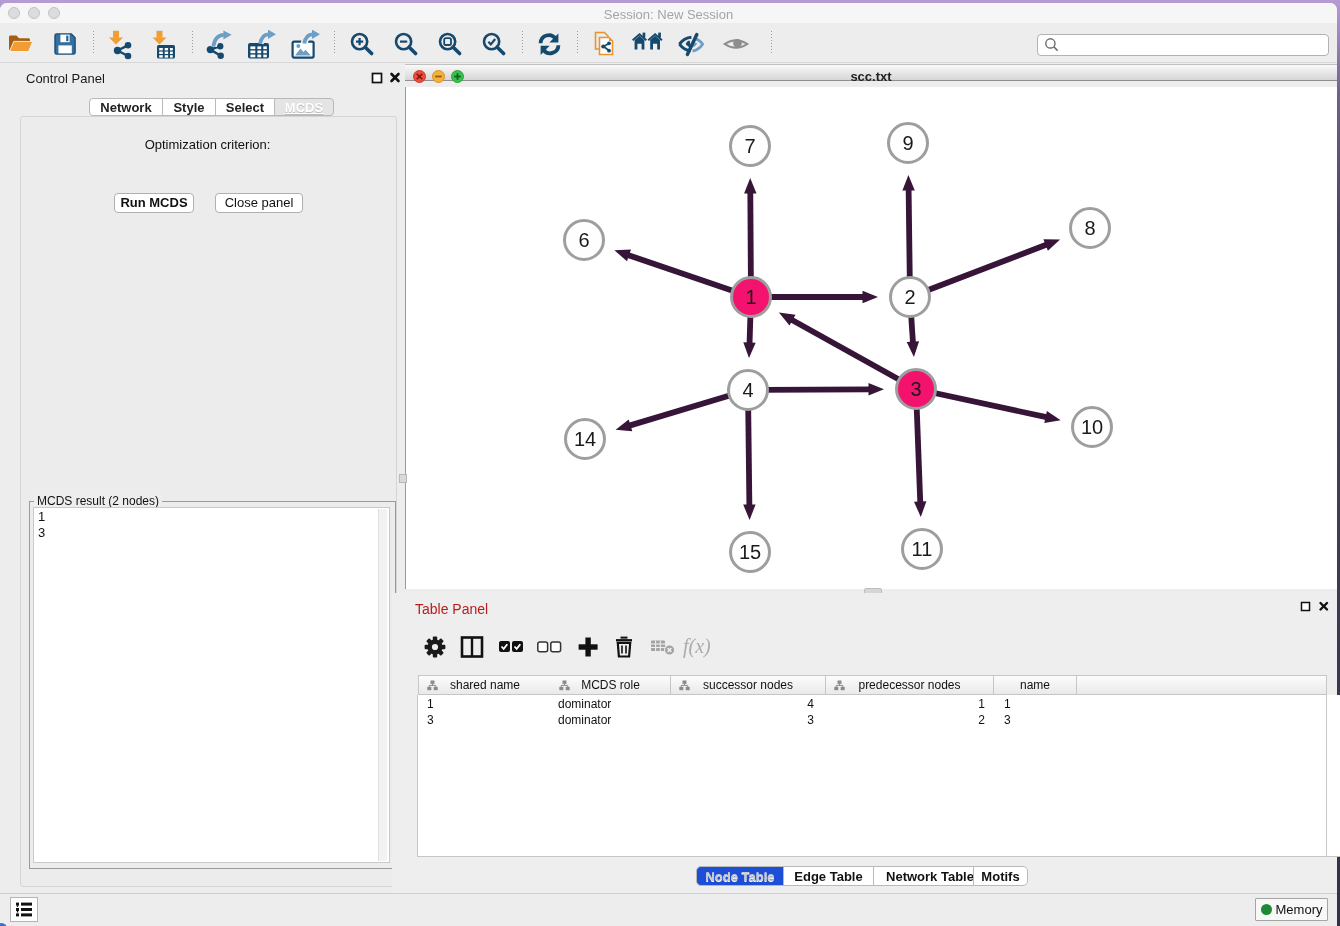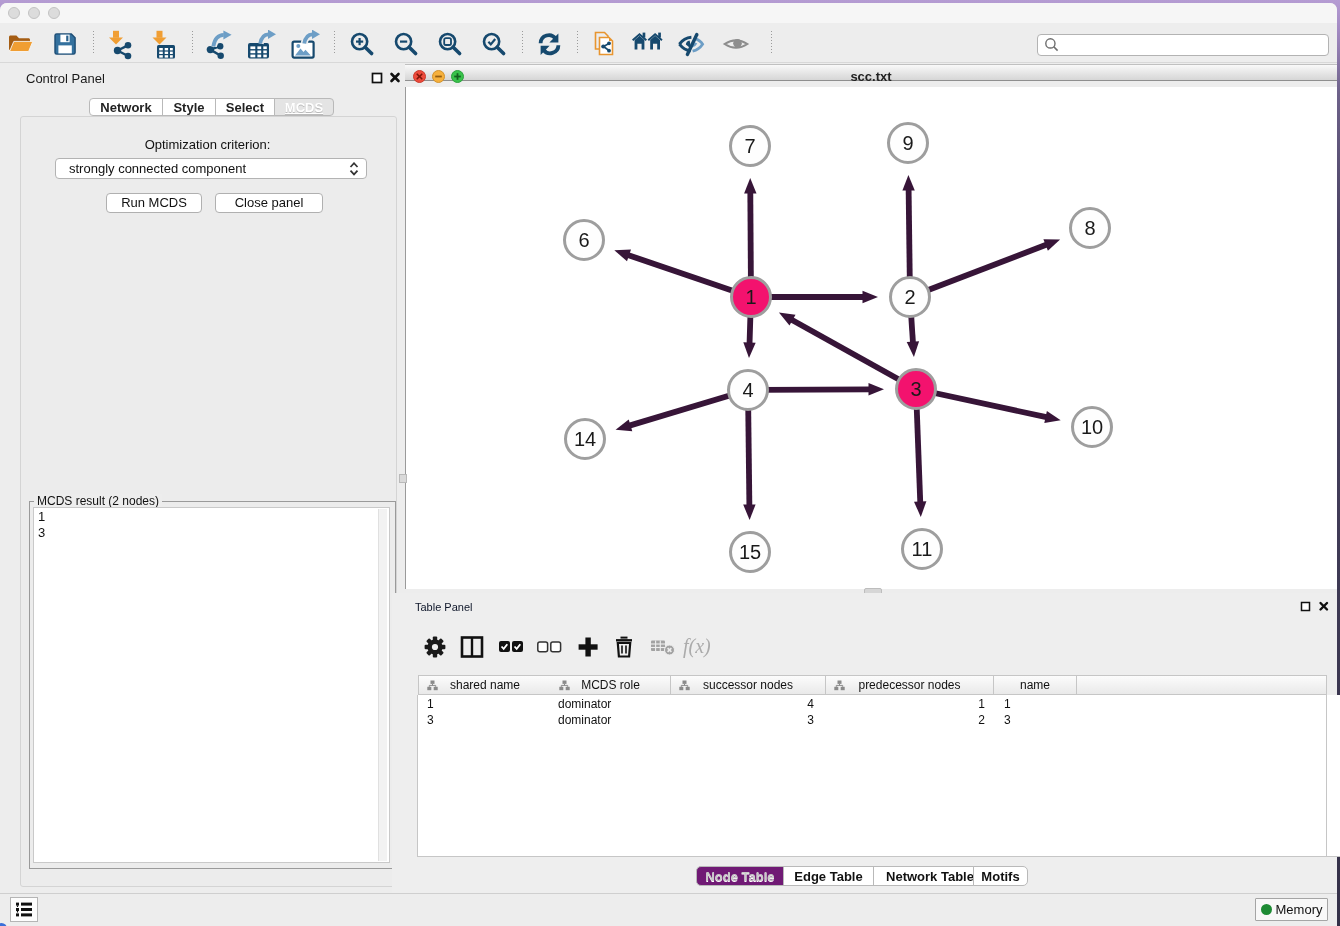--- a/index.html
+++ b/index.html
@@ -24,35 +24,36 @@
 .btn{position:absolute;background:#fff;border:1px solid #b0b0b0;border-radius:4px;box-sizing:border-box;font-size:13px;text-align:center;color:#111;}
 #fieldset{left:17px;top:438px;width:365px;height:366px;border:1px solid #9a9a9a;background:#ececec;}
 #resultta{left:3px;top:5px;width:357px;height:356px;background:#fff;border:1px solid #c9c9c9;box-sizing:border-box;font-size:13px;color:#111;}
 
 #netwin{left:405px;top:61px;width:932px;height:529px;}
 #nettitle{left:0;top:0;width:932px;height:17px;background:linear-gradient(#f9f9f9,#e9e9e9 45%,#d6d6d6);border-top:1px solid #c0c0c0;border-bottom:1px solid #8f8f8f;box-sizing:border-box;}
 #netcanvas{left:0;top:23px;width:932px;height:502px;background:#fff;border-left:1px solid #9a9a9a;box-sizing:border-box;}
 .tlight{width:13px;height:13px;border-radius:50%;top:5px;box-sizing:border-box;}
 
 #tpanel{left:392px;top:590px;width:945px;height:300px;background:#eeeeee;}
-#tpanel .hdr{left:23px;top:8px;font-size:11px;color:#0f172a;}
+#tpanel .hdr{left:23px;top:8px;font-size:14px;color:#b91c1c;}
 #ttable{left:25px;top:82px;width:1302px;height:182px;}
 .th{position:absolute;top:0;height:20px;background:linear-gradient(#fcfcfc,#e9e9e9);border:1px solid #c6c6c6;border-left:none;box-sizing:border-box;font-size:12px;color:#111;text-align:center;line-height:19px;}
 .trow{position:absolute;font-size:12px;color:#111;height:16px;line-height:16px;}
 
 .btab{position:absolute;top:0;height:20px;background:#fff;border:1px solid #b9b9b9;box-sizing:border-box;font-size:13px;font-weight:bold;color:#111;text-align:center;line-height:19px;}
 #statusbar{left:0;top:890px;width:1337px;height:33px;background:#ededed;border-top:1px solid #cfcfcf;box-sizing:border-box;padding-left:36px;}
 </style>
 </head>
 <body>
 <div id="appwin" class="abs">
   <div id="titlebar" class="abs">
     <div class="tl abs" style="left:8px"></div>
     <div class="tl abs" style="left:28px"></div>
     <div class="tl abs" style="left:48px"></div>
+    <div id="apptitle" class="abs">Session: New Session</div>
   </div>
   <div id="toolbar" class="abs">
     <svg class="abs" style="left:6px;top:7px" width="30" height="30" viewBox="0 0 30 30">
         <path d="M3,20 V7.2 c0,-1 .6,-1.6 1.6,-1.6 h5.8 l2.6,2.6 h9.4 c1,0 1.6,.6 1.6,1.6 v2.2 z" fill="#a55d13"></path>
         <path d="M3.5,21.5 L7.8,11.4 h19 L22.6,21.5 z" fill="#f09e33" stroke="#f6f6f6" stroke-width="0.9"></path>
       </svg>
     <svg class="abs" style="left:50px;top:7px" width="30" height="30" viewBox="0 0 30 30">
         <path d="M5,5.6 c0,-1 .7,-1.7 1.7,-1.7 h14.6 l3.8,3.8 V22.4 c0,1 -.7,1.7 -1.7,1.7 H6.7 c-1,0 -1.7,-.7 -1.7,-1.7 z" fill="#34719e" stroke="#1c4c74" stroke-width="1.4"></path>
         <rect x="10.4" y="4.6" width="9.2" height="7.6" fill="#fff"></rect>
         <rect x="16.2" y="5.6" width="2.2" height="5.6" fill="#2a628d"></rect>
@@ -206,28 +207,22 @@
         </g>
       </svg>
     <div class="tabrow abs" style="left:0;top:35px;width:391px;height:18px;padding-left:44px;">
       <div class="tab" style="left:77px;width:74px;border-radius:4px 0 0 4px;">Network</div>
       <div class="tab" style="left:150px;width:54px;">Style</div>
       <div class="tab" style="left:203px;width:60px;">Select</div>
       <div class="tab tabsel" style="left:262px;width:60px;">MCDS</div>
     </div>
     <div id="mcdsbody" class="abs"></div>
     <div class="abs" style="left:0;top:74px;width:391px;text-align:center;font-size:13px;color:#111;">Optimization criterion:</div>
-    <div class="abs" style="left:43px;top:95px;width:312px;height:21px;background:#fff;border:1px solid #b3b3b3;border-radius:4px;box-sizing:border-box;font-size:13px;color:#111;line-height:19px;">
-      <span style="margin-left:13px;">strongly connected component</span>
-      <svg width="10" height="14" viewBox="0 0 10 14" style="position:absolute;right:7px;top:3px;">
-          <path d="M1.5,5 L5,1.2 L8.5,5 M1.5,8.6 L5,12.4 L8.5,8.6" fill="none" stroke="#333" stroke-width="1.7"></path>
-        </svg>
-    </div>
-    <div class="btn" style="left:94px;top:130px;width:96px;height:20px;line-height:18px;">Run MCDS</div>
-    <div class="btn" style="left:203px;top:130px;width:108px;height:20px;line-height:18px;">Close panel</div>
+    <div class="btn" style="left:102px;top:130px;width:80px;height:20px;line-height:18px;font-weight:bold;">Run MCDS</div>
+    <div class="btn" style="left:203px;top:130px;width:88px;height:20px;line-height:18px;">Close panel</div>
     <div id="fieldset" class="abs">
       <div class="abs" style="left:4px;top:-8px;background:#ededed;padding:0 3px;font-size:12px;color:#111;">MCDS result (2 nodes)</div>
       <div id="resultta" class="abs">
           <div style="margin:1px 0 0 4px;line-height:16px;">1<br>3</div>
         <div class="abs" style="right:2px;top:1px;width:8px;height:352px;background:#f2f2f2;border-left:1px solid #e0e0e0;"></div>
       </div>
     </div>
   </div>
   <div id="netwin" class="abs">
     <div id="nettitle" class="abs">
@@ -409,21 +404,21 @@
         <div class="trow" style="left:254px;top:21px;width:143px;text-align:right;">4</div>
         <div class="trow" style="left:409px;top:21px;width:159px;text-align:right;">1</div>
         <div class="trow" style="left:587px;top:21px;">1</div>
         <div class="trow" style="left:10px;top:37px;">3</div>
         <div class="trow" style="left:141px;top:37px;">dominator</div>
         <div class="trow" style="left:254px;top:37px;width:143px;text-align:right;">3</div>
         <div class="trow" style="left:409px;top:37px;width:159px;text-align:right;">2</div>
         <div class="trow" style="left:587px;top:37px;">3</div>
     </div>
     <div class="abs" style="left:304px;top:273px;height:20px;">
-        <div class="btab" style="left:0;width:88px;background:#701a75;color:#c9c9c9;text-shadow:0 1px 0 #fff;border-radius:5px 0 0 5px;">Node Table</div>
+        <div class="btab" style="left:0;width:88px;background:#1d4ed8;color:#c9c9c9;text-shadow:0 1px 0 #fff;border-radius:5px 0 0 5px;">Node Table</div>
         <div class="btab" style="left:87px;width:91px;">Edge Table</div>
         <div class="btab" style="left:177px;width:114px;">Network Table</div>
         <div class="btab" style="left:277px;width:55px;border-radius:0 5px 5px 0;">Motifs</div>
       </div>
   </div>
   <div id="statusbar" class="abs">
     <div class="abs" style="left:10px;top:3px;width:28px;height:25px;background:#fdfdfd;border:1px solid #b5b5b5;box-sizing:border-box;"><svg width="26" height="23" viewBox="0 0 26 23">
           <g fill="#111">
             <rect x="5" y="4.6" width="3" height="3"></rect>
             <rect x="5" y="10" width="3" height="3"></rect>

